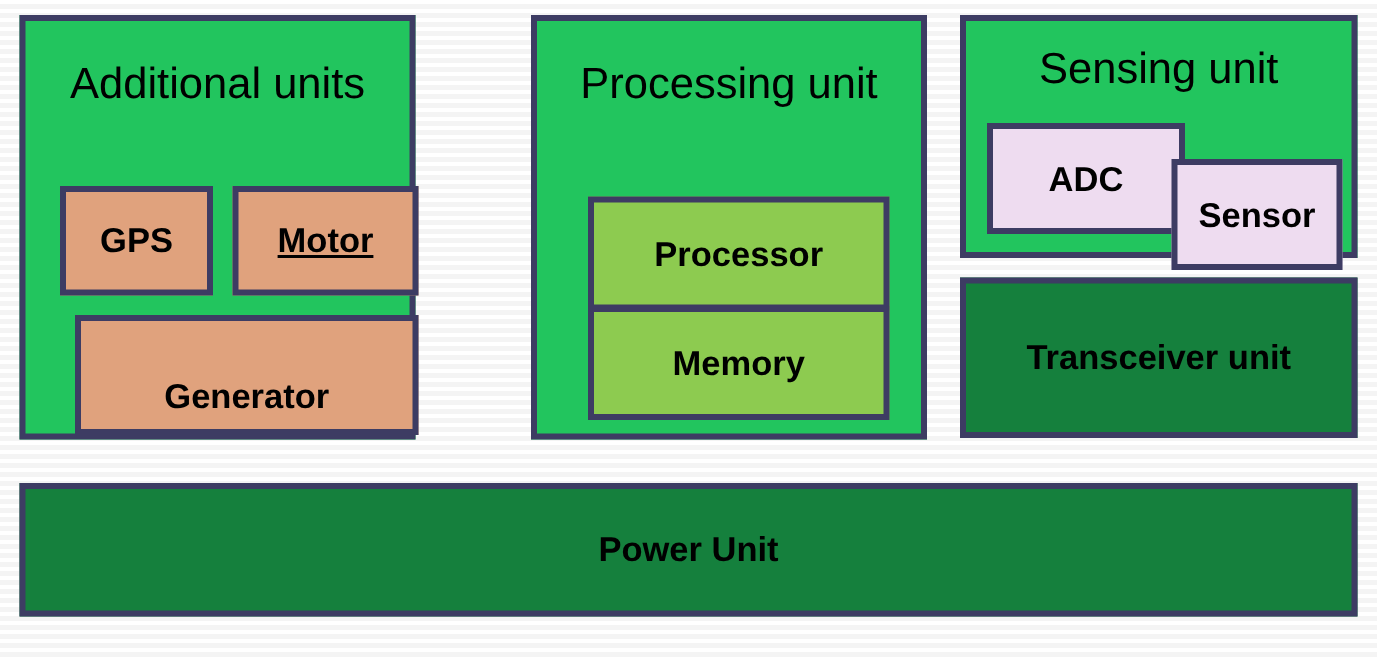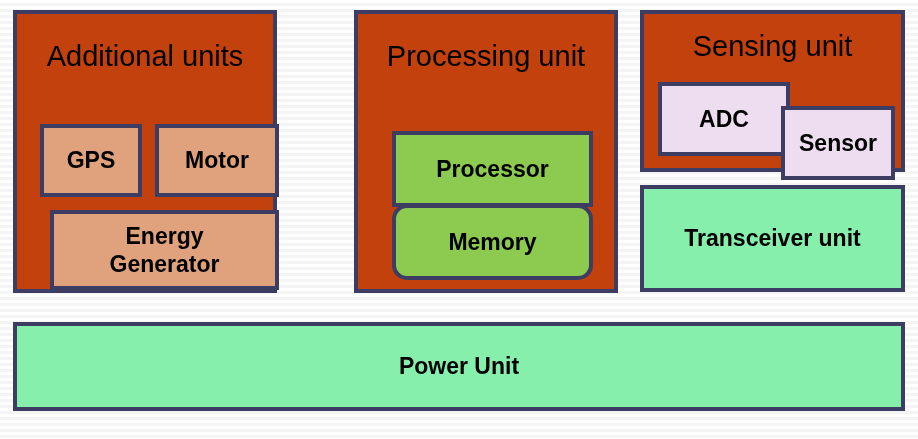--- a/index.html
+++ b/index.html
@@ -26,40 +26,40 @@
     position: relative;
     width: 918px;
     height: 439px;
   }
 
   
   .panel {
     position: absolute;
     box-sizing: border-box;
     border: 4px solid #3d3c63;
-    background: #c2410c;
+    background: #22c55e;
   }
 
   .block {
     position: absolute;
     box-sizing: border-box;
     border: 4px solid #3d3c63;
     display: flex;
     align-items: center;
     justify-content: center;
     text-align: center;
     font-weight: bold;
     color: #000000;
     line-height: 1.22;
   }
 
   .block.orange { background: #e0a27d; }
   .block.green  { background: #8dcb50; }
   .block.pink   { background: #eedcf0; }
-  .block.blue   { background: #86efac; }
+  .block.blue   { background: #15803d; }
 
   
   .panel-title {
     position: absolute;
     left: 0;
     right: 0;
     text-align: center;
     font-weight: normal;
     color: #000000;
     white-space: nowrap;
@@ -82,20 +82,21 @@
     width: 102px;
     height: 73px;
     font-size: 23px;
   }
   #block-motor {
     left: 138px;
     top: 110px;
     width: 124px;
     height: 73px;
     font-size: 23px;
+    text-decoration: underline;
   }
   #block-energy-generator {
     left: 33px;
     top: 196px;
     width: 229px;
     height: 80px;
     font-size: 23px;
   }
 
   
@@ -116,21 +117,20 @@
     width: 201px;
     height: 76px;
     font-size: 23px;
   }
   #block-memory {
     left: 34px;
     top: 190px;
     width: 201px;
     height: 76px;
     font-size: 23px;
-    border-radius: 15px;
   }
 
   
   #panel-sensing {
     left: 640px;
     top: 10px;
     width: 265px;
     height: 162px;
   }
   #panel-sensing .panel-title {
@@ -178,21 +178,21 @@
 
   <div class="panel" id="panel-additional">
     <div class="panel-title">Additional units</div>
 
     <div class="block orange" id="block-gps">GPS</div>
 
     <div class="block orange" id="block-motor">Motor</div>
 
     <div class="block orange" id="block-energy-generator">
       <span>
-        <span>Energy</span><br>
+        <br>
         <span>Generator</span>
       </span>
     </div>
   </div>
 
   <div class="panel" id="panel-processing">
     <div class="panel-title">Processing unit</div>
 
     <div class="block green" id="block-processor">Processor</div>
 

